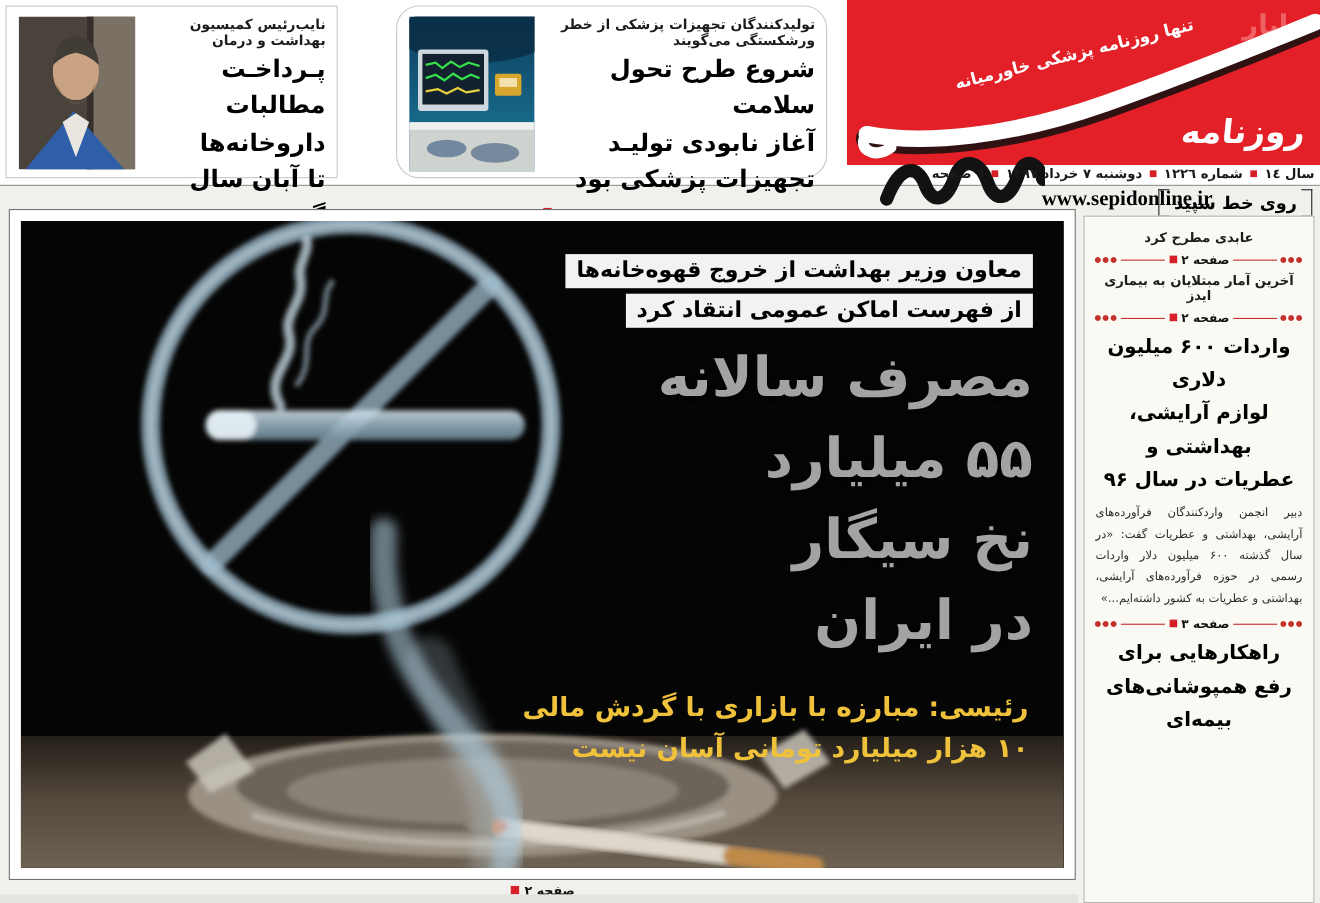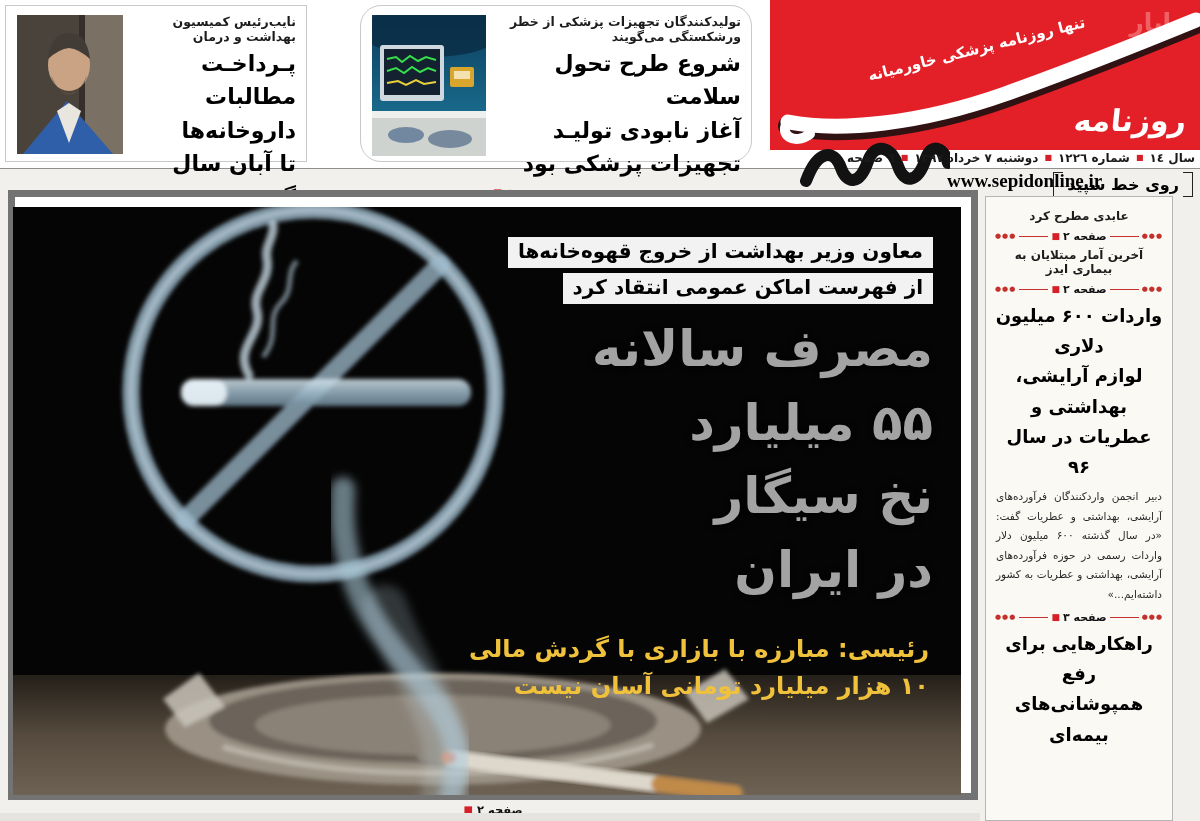--- a/index.html
+++ b/index.html
@@ -41,21 +41,21 @@
               font-weight:900; transform:skewX(-6deg); }
   .swoosh{ position:absolute; left:0; top:0; }
   .logo-tail{ position:absolute; left:800px; top:141px; }
 
   .date-line{ position:absolute; right:5px; top:151px; display:flex; align-items:center;
               gap:6px; direction:rtl; font-size:12px; font-weight:700; color:#1a1a1a; }
   .date-line .sq{ font-size:8px; }
 
   
   .main-box{ position:absolute; left:8px; top:190px; width:970px; height:610px;
-             border:7px solid #737373; background:#fff; padding:10px; }
+             border:1px solid #737373; background:#fff; padding:10px; }
   .main-image{ position:relative; width:948px; height:588px; background:#000; overflow:hidden; }
   .m-kicker{ position:absolute; right:28px; top:30px; text-align:right; direction:rtl; }
   .m-kicker span{ display:inline-block; background:#f2f2f2; color:#000; font-size:20px;
                   font-weight:900; padding:2px 10px 5px; margin-bottom:5px; }
   .m-headline{ position:absolute; right:28px; top:106px; color:#a3a3a3; font-size:50px;
                font-weight:900; line-height:1.47; text-align:right; direction:rtl;
                text-shadow:0 0 6px rgba(0,0,0,.9); }
   .m-sub{ position:absolute; right:32px; top:424px; color:#f0c23c; font-size:24px;
           font-weight:700; line-height:1.55; text-align:right; direction:rtl; }
   .main-ref{ position:absolute; left:8px; top:803px; width:970px; display:flex;
@@ -65,21 +65,21 @@
   
   .website{ position:absolute; left:947px; top:170px; direction:ltr;
             font-family:"Liberation Serif", serif; font-weight:700; font-size:19px; color:#000; }
   .roykhat{ position:absolute; right:7px; top:172px; direction:rtl; font-size:16px;
             font-weight:900; color:#000; padding:3px 14px; }
   .roykhat::before, .roykhat::after{ content:""; position:absolute; top:0; bottom:0; width:9px;
             border:1.5px solid #222; }
   .roykhat::before{ right:0; border-left:none; }
   .roykhat::after{ left:0; border-right:none; }
 
-  .sidebar{ position:absolute; left:985px; top:196px; width:188px; height:625px;
+  .sidebar{ position:absolute; left:985px; top:196px; width:210px; height:625px;
             background:#fbf9f4; border:1px solid #b5b5b5; padding:8px 9px 0;
             direction:rtl; text-align:center; overflow:hidden; }
   .it-kicker{ font-size:12px; font-weight:700; color:#1d1d1d; margin:4px 0 2px; }
   .it-headline{ font-size:18px; font-weight:900; color:#000; line-height:1.68; }
   .it-body{ font-size:10.5px; color:#2a2a2a; text-align:justify; line-height:1.85; margin:5px 1px 2px; }
   .it-sep{ display:flex; align-items:center; gap:3px; direction:ltr; margin:7px 0 5px; }
   .it-sep .dots{ color:#c4302b; font-size:7px; letter-spacing:1px; line-height:1; }
   .it-sep .line{ flex:1; height:1px; background:#c4302b; }
   .it-sep .sq{ font-size:9px; }
   .it-sep .ref-txt{ font-size:11px; }

